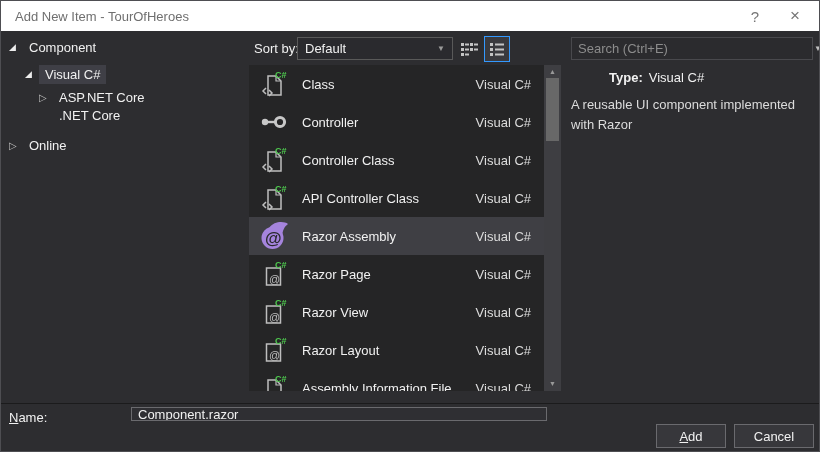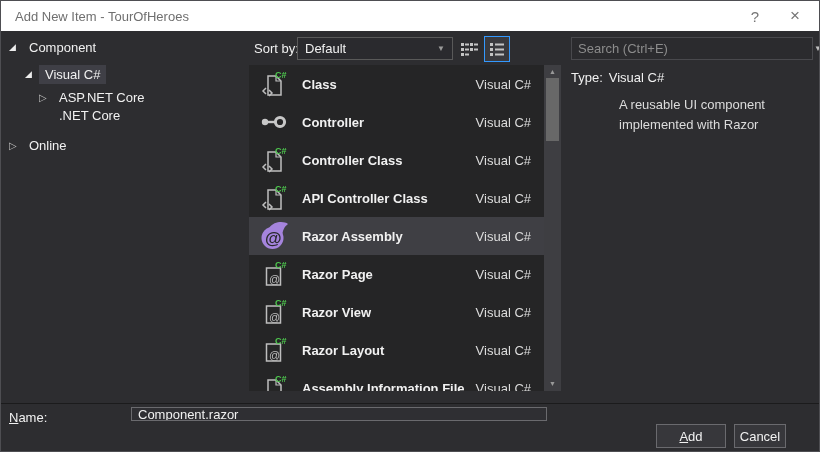--- a/index.html
+++ b/index.html
@@ -38,46 +38,46 @@
   .searchbox { position:absolute; left:570px; top:36px; width:242px; height:23px; background:#2B2B2E; border:1px solid #49494D; display:flex; align-items:center; padding:0 6px;gap:28px; }
   .searchbox input { flex:1; background:transparent; border:none; outline:none; color:#C8C8C8; font:inherit; }
   .searchbox input::placeholder { color:#8C8C8C; opacity:1; }
   .search-caret { color:#BFBFBF; font-size:8px; margin-left:4px; }
 
   
   .list { position:absolute; left:248px; top:64px; width:312px; height:326px; background:#252526; overflow:hidden; }
   .row { position:relative; height:38px; width:295px; display:flex; align-items:center; padding-left:8px; }
   .row.selected { background:#3F3F44; }
   .row .icon { width:34px; height:34px; flex:none; display:flex; align-items:center; justify-content:center; }
-  .row .name { margin-left:11px;font-weight:bold; }
+  .row .name { margin-left:11px; }
   .row .type { position:absolute; right:13px; color:#DCDCDC; }
 
   .scrollbar { position:absolute; right:0; top:0; width:17px; height:326px; background:#3E3E42; }
   .sb-arrow { position:absolute; left:0; width:17px; text-align:center; color:#999999; font-size:7px; line-height:10px; }
   .sb-up { top:2px; }
   .sb-down { bottom:2px; }
   .sb-thumb { position:absolute; left:2px; top:13px; width:13px; height:63px; background:#686868; }
 
   
   .details { position:absolute; left:570px; top:69px; width:240px; }
   .type-line { margin-bottom:10px; }
-  .type-line b { font-weight:normal; }
+  .type-line b { font-weight:bold;margin-left:38px; }
   .type-value { margin-left:6px; }
-  .desc { color:#DCDCDC; line-height:1.5;margin-left:48px; }
+  .desc { color:#DCDCDC; line-height:1.5; }
 
   
   .name-row { position:absolute; left:0; top:402px; width:820px; height:28px; background:#2D2D30; border-top:1px solid #1B1B1C; }
   .name-label { position:absolute; left:8px; top:6px; }
   .mnemonic { text-decoration:underline; }
   .name-input { position:absolute; left:130px; top:3px; width:416px; height:14px; background:#2F2F33; border:1px solid #6A6A6E; color:#F1F1F1; font:inherit; padding:0 6px; outline:none; }
 
   
   .footer-btn { position:absolute; top:423px; height:24px; background:#37373B; border:1px solid #6A6A6E; color:#F1F1F1; display:flex; align-items:center; justify-content:center; font-size:13px; cursor:default; }
   .btn-add { left:655px; width:70px;text-align:center; }
-  .btn-cancel { left:733px; width:52px; }
+  .btn-cancel { left:733px; width:80px; }
 </style>
 </head>
 <body>
 
 <div class="dialog">
 
   <div class="titlebar">
     <span>Add New Item - TourOfHeroes</span>
     <div class="title-controls">
       <div class="tb-btn">

